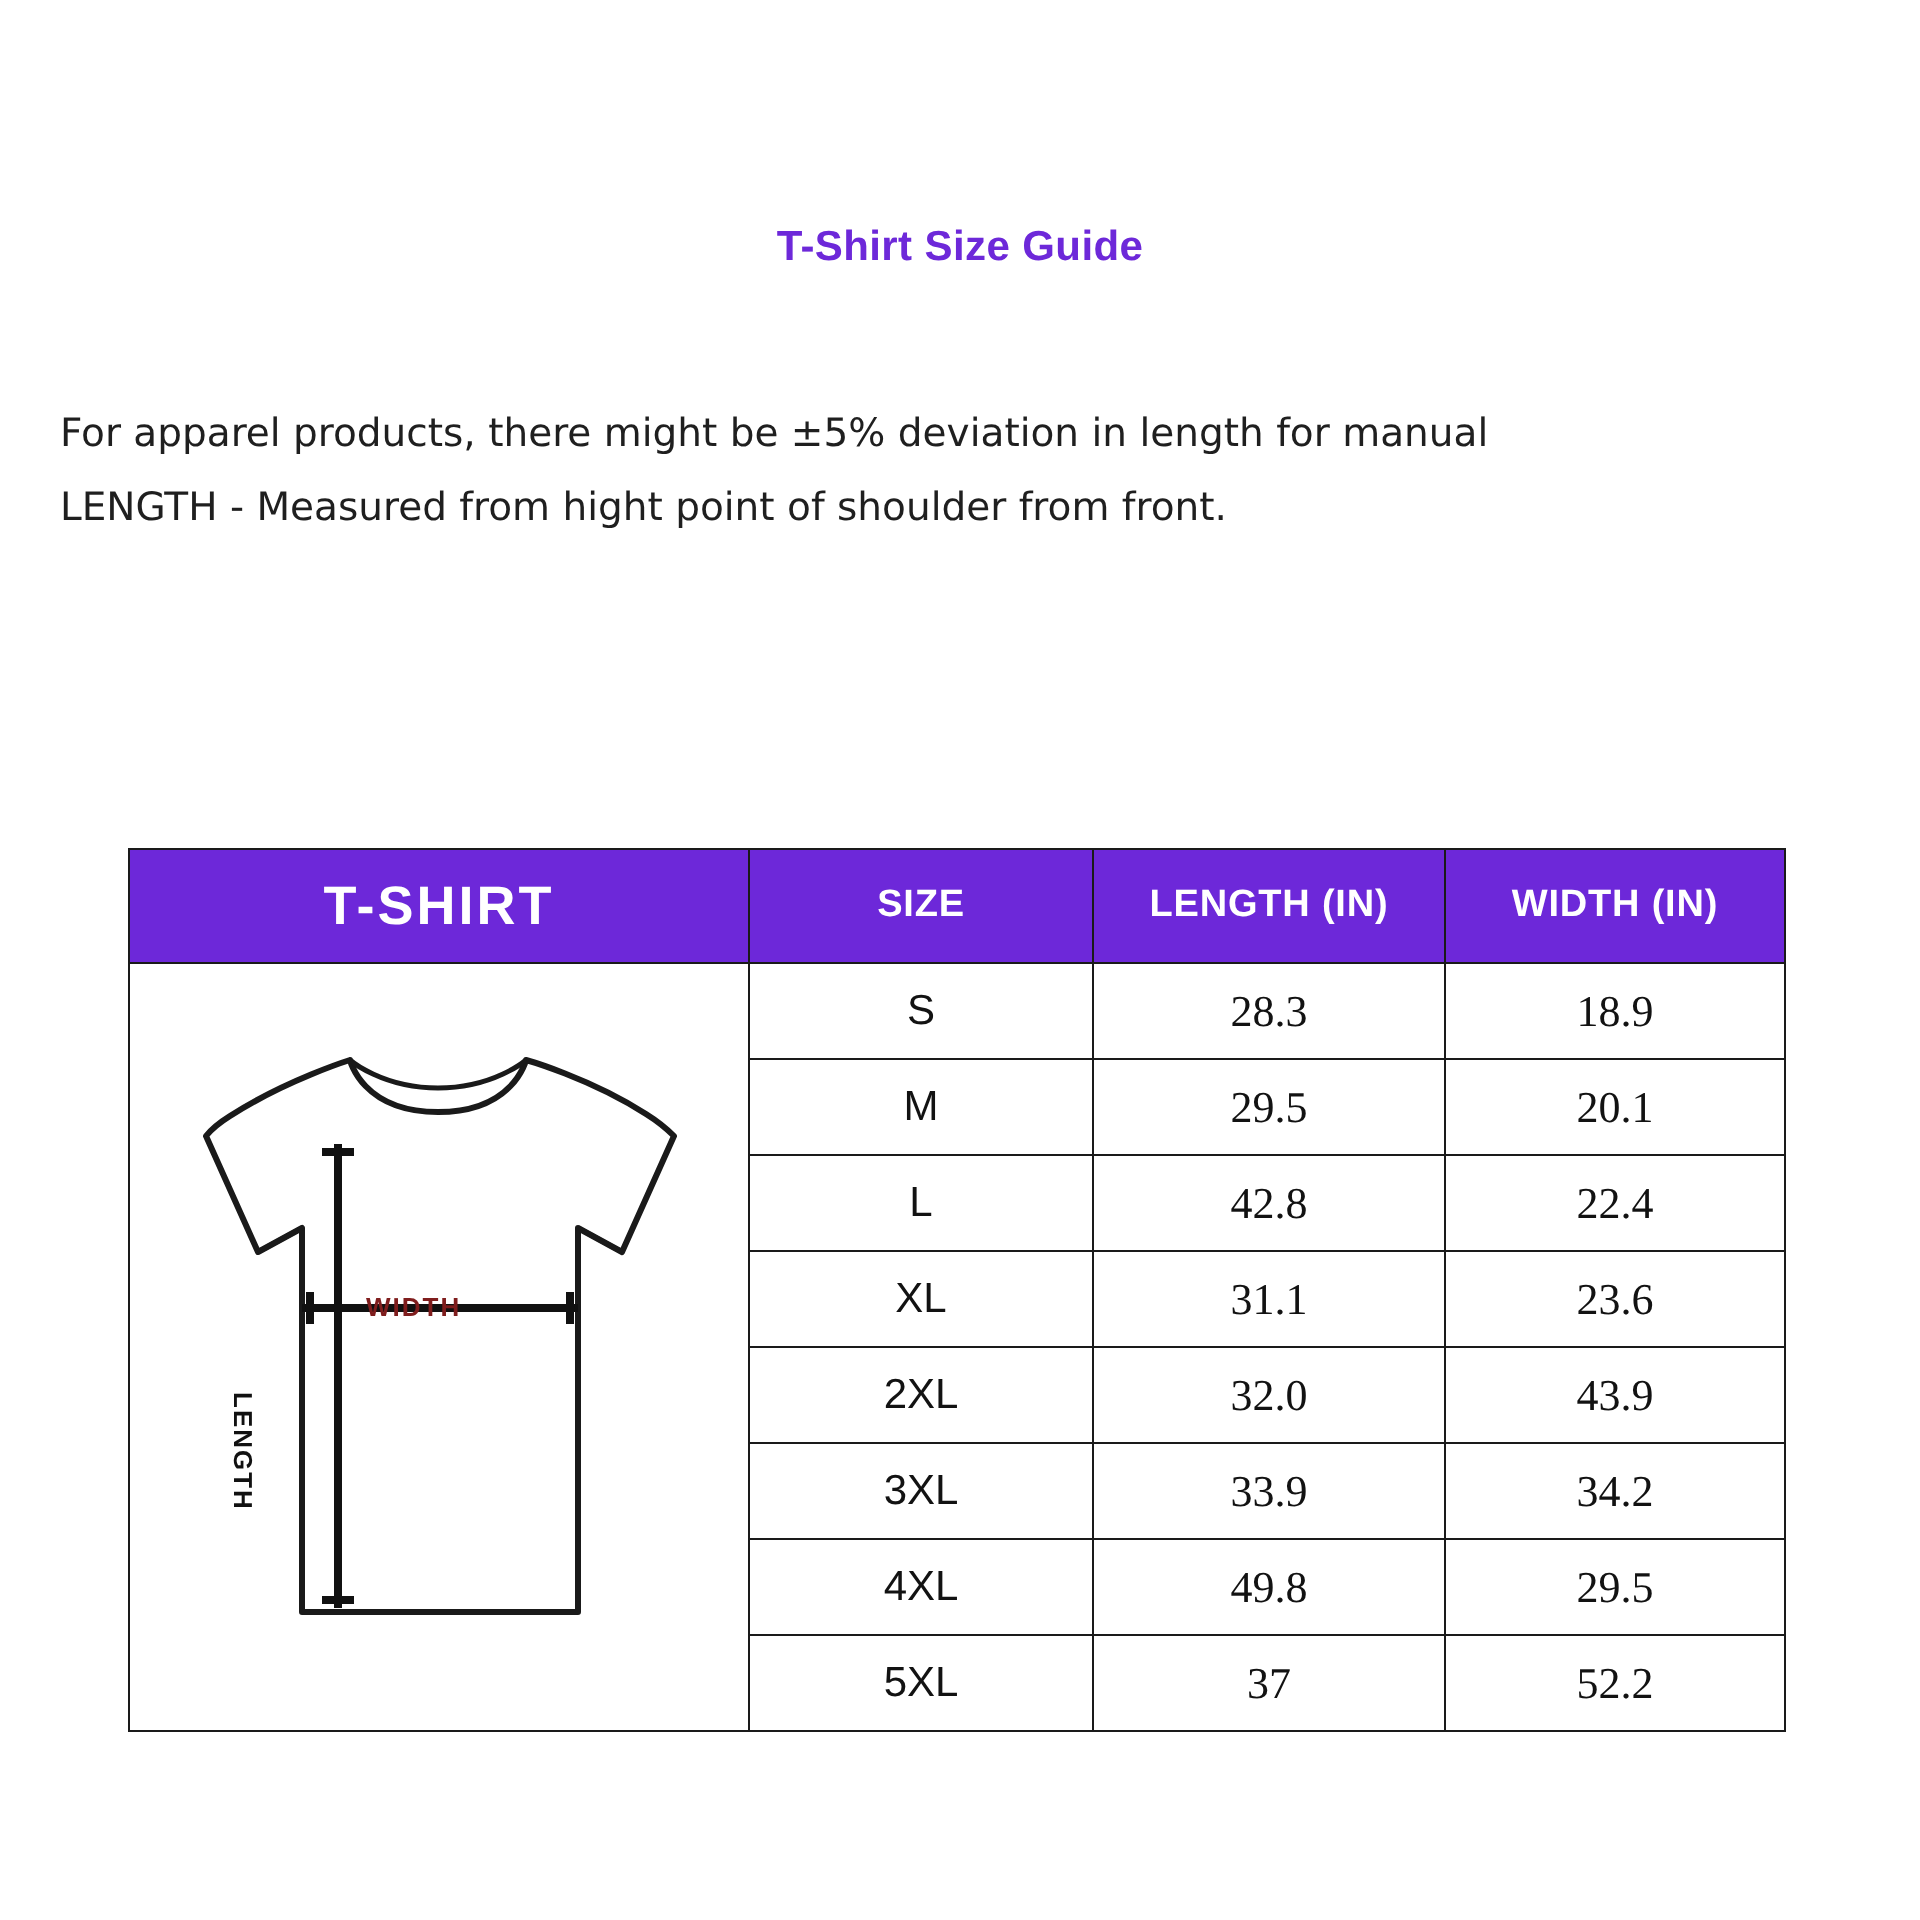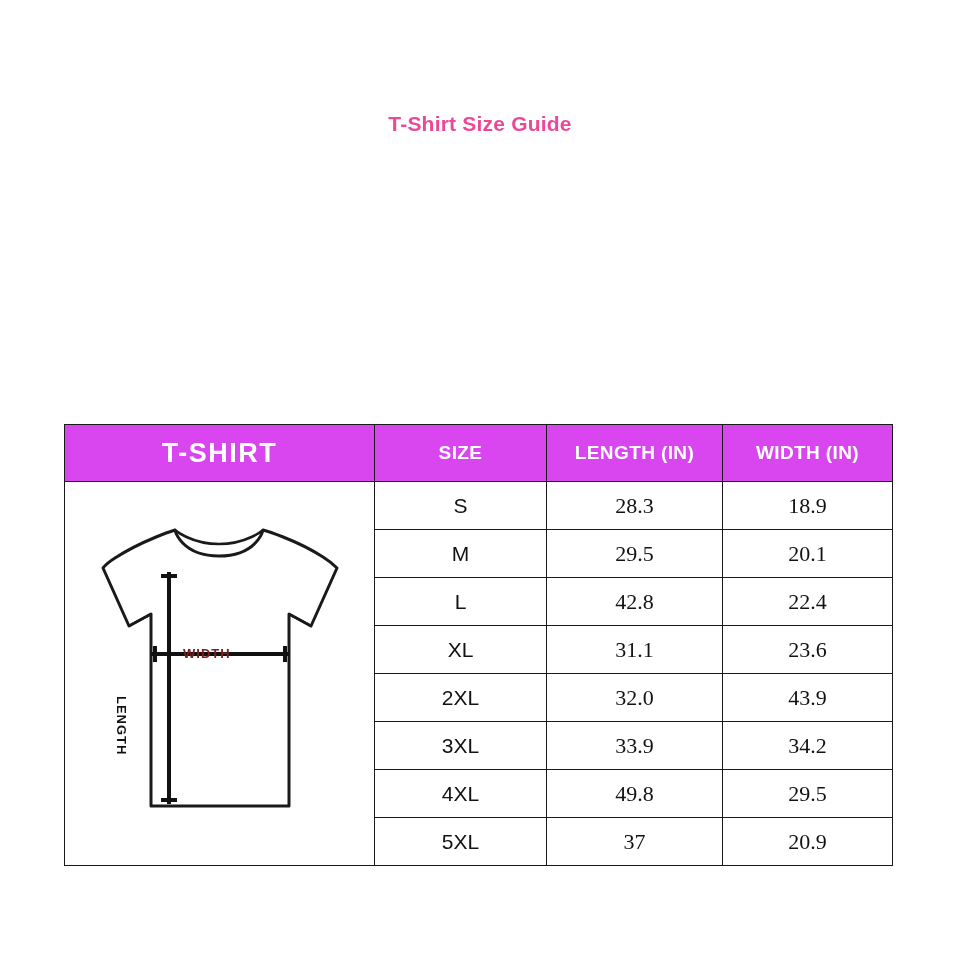--- a/index.html
+++ b/index.html
@@ -21,21 +21,21 @@
     box-sizing: border-box;
   }
   .title {
     position: absolute;
     top: 112px;
     left: 0;
     width: 960px;
     text-align: center;
     font-size: 21px;
     font-weight: bold;
-    color: #ec4899;
+    color: #6d28d9;
     letter-spacing: 0.2px;
   }
   .intro {
     position: absolute;
     top: 198px;
     left: 30px;
     width: 898px;
     font-size: 19.5px;
     line-height: 37px;
     color: #1f1f1f;
@@ -55,21 +55,21 @@
     width: 828px;
     table-layout: fixed;
   }
   table.size-table td, table.size-table th {
     border: 1px solid #1a1a1a;
     padding: 0;
     text-align: center;
     vertical-align: middle;
   }
   thead th {
-    background: #d946ef;
+    background: #6d28d9;
     color: #ffffff;
     height: 56px;
     font-size: 19px;
     font-weight: bold;
     letter-spacing: 0.4px;
   }
   thead th.brand-cell {
     font-size: 27px;
     letter-spacing: 1.5px;
   }
@@ -126,20 +126,22 @@
   }
 </style>
 </head>
 <body>
 
 <div class="page">
 
   <div class="title">T-Shirt Size Guide</div>
 
   <div class="intro">
+    <p>For apparel products, there might be ±5% deviation in length for manual</p>
+    <p>LENGTH - Measured from hight point of shoulder from front.</p>
   </div>
 
   <div class="table-wrap">
     <table class="size-table">
       <colgroup>
         <col class="col-img">
         <col class="col-size">
         <col class="col-length">
         <col class="col-width">
       </colgroup>
@@ -201,19 +203,19 @@
           <td>34.2</td>
         </tr>
         <tr>
           <td class="size-label">4XL</td>
           <td>49.8</td>
           <td>29.5</td>
         </tr>
         <tr>
           <td class="size-label">5XL</td>
           <td>37</td>
-          <td>20.9</td>
+          <td>52.2</td>
         </tr>
       </tbody>
     </table>
   </div>
 
 </div>
 
 </body></html>

